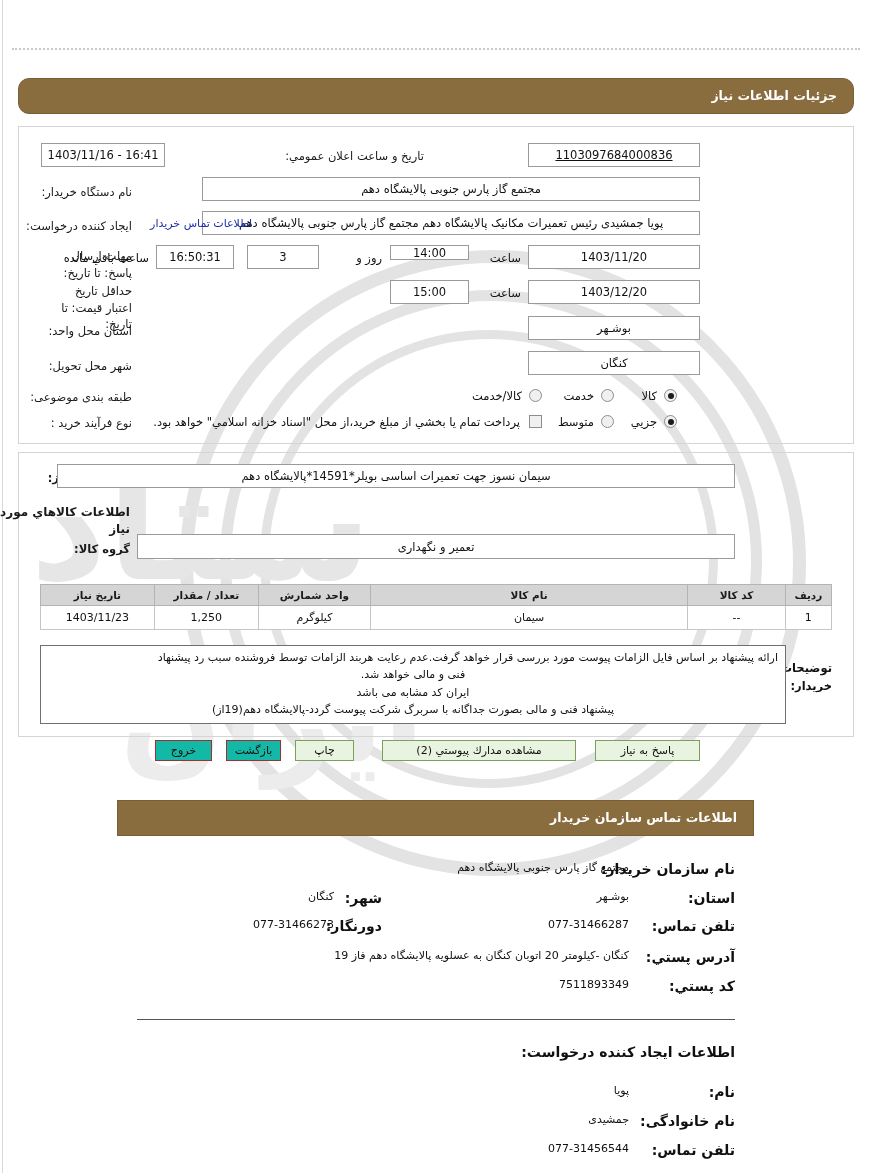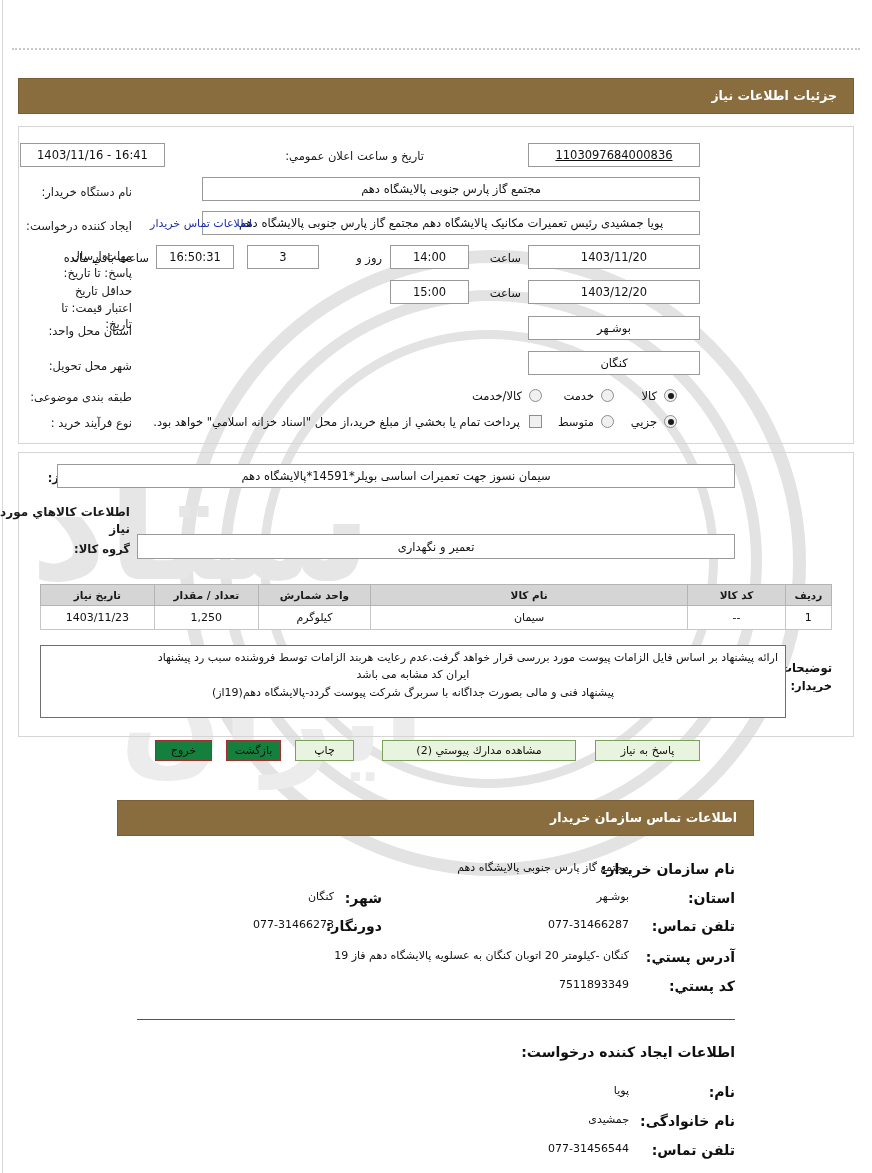--- a/index.html
+++ b/index.html
@@ -88,20 +88,21 @@
     padding: 9px 16px 10px 16px;
     text-align: right;
     border: 1px solid #7a5f36;
     box-sizing: border-box;
   }
   #details-bar {
     position: absolute;
     right: 18px;
     top: 78px;
     width: 836px;
+    border-radius: 11px;
   }
   #contact-bar {
     position: absolute;
     right: 118px;
     top: 800px;
     width: 637px;
     padding-left: 20px;
   }
 
   
@@ -254,21 +255,21 @@
     justify-content: center;
     cursor: pointer;
     white-space: nowrap;
   }
   .btn.green {
     background: #e9f4e0;
     border: 1px solid #7aa05a;
     color: #111;
   }
   .btn.red {
-    background: #15803d;
+    background: #14b8a6;
     border: 1px solid #a03030;
     color: #111;
   }
   .info-lbl {
     position: absolute;
     font-weight: bold;
     font-size: 14px;
     text-align: right;
     color: #101010;
     white-space: nowrap;
@@ -305,33 +306,33 @@
 <div class="page">
 
   <div class="bar" id="details-bar">جزئیات اطلاعات نیاز</div>
 
   <div class="panel" id="panel-main"></div>
 
   <div class="lbl" style="right:740px; top:148px;">شماره نياز:</div>
   <div class="box ltr" style="right:172px; top:143px; width:172px; height:24px;text-decoration:underline;">1103097684000836</div>
 
   <div class="lbl" style="right:448px; top:148px;">تاريخ و ساعت اعلان عمومي:</div>
-  <div class="box ltr" style="right:707px; top:143px; width:145px; height:24px;margin-left:8px;">1403/11/16 - 16:41</div>
+  <div class="box ltr" style="right:707px; top:143px; width:124px; height:24px;margin-left:8px;">1403/11/16 - 16:41</div>
 
   <div class="lbl" style="right:740px; top:184px;">نام دستگاه خريدار:</div>
   <div class="box" style="right:172px; top:177px; width:498px; height:24px;">مجتمع گاز پارس جنوبی پالايشگاه دهم</div>
 
   <div class="lbl" style="right:740px; top:218px;">ايجاد كننده درخواست:</div>
   <div class="box" style="right:172px; top:211px; width:498px; height:24px;">پویا جمشیدی رئیس تعمیرات مکانیک پالایشگاه دهم  مجتمع گاز پارس جنوبی پالایشگاه دهم</div>
   <div class="link" style="right:620px; top:217px;">اطلاعات تماس خريدار</div>
 
   <div class="lbl" style="right:740px; top:248px; width:85px; text-align:right;">مهلت ارسال پاسخ: تا تاريخ:</div>
   <div class="box ltr" style="right:172px; top:245px; width:172px; height:24px;">1403/11/20</div>
   <div class="txt" style="right:351px; top:251px;">ساعت</div>
-  <div class="box ltr" style="right:403px; top:245px; width:79px; height:24px;">14:00</div>
+  <div class="box ltr" style="right:403px; top:245px; width:79px; height:15px;">14:00</div>
   <div class="box ltr" style="right:553px; top:245px; width:72px; height:24px;">3</div>
   <div class="txt" style="right:490px; top:251px;">روز و</div>
   <div class="box ltr" style="right:638px; top:245px; width:78px; height:24px;">16:50:31</div>
   <div class="txt" style="right:723px; top:251px;">ساعت باقي مانده</div>
 
   <div class="lbl" style="right:740px; top:283px; width:86px; text-align:right;">حداقل تاريخ اعتبار قيمت: تا تاريخ:</div>
   <div class="box ltr" style="right:172px; top:280px; width:172px; height:24px;">1403/12/20</div>
   <div class="txt" style="right:351px; top:286px;">ساعت</div>
   <div class="box ltr" style="right:403px; top:280px; width:79px; height:24px;">15:00</div>
 
@@ -390,20 +391,21 @@
     </tbody>
   </table>
 
   <div id="desc-wrap">
     <div id="desc-label">
       <div>توضيحات</div>
       <div>خريدار:</div>
     </div>
     <div id="desc-box">
       <div class="l1">ارائه پیشنهاد بر اساس فایل الزامات پیوست مورد بررسی قرار خواهد گرفت.عدم رعایت هربند الزامات توسط فروشنده سبب رد پیشنهاد</div>
+      <div class="l2">فنی و مالی خواهد شد.</div>
       <div class="l3">ایران کد مشابه می باشد</div>
       <div class="l4">پیشنهاد فنی و مالی بصورت جداگانه با سربرگ شرکت پیوست گردد-پالایشگاه دهم(19از)</div>
     </div>
   </div>
 
   <div id="buttons">
     <div class="btn green" style="right:172px; width:105px;">پاسخ به نياز</div>
     <div class="btn green" style="right:296px; width:194px;">مشاهده مدارك پيوستي (2)</div>
     <div class="btn green" style="right:518px; width:59px;">چاپ</div>
     <div class="btn red" style="right:591px; width:55px;">بازگشت</div>

